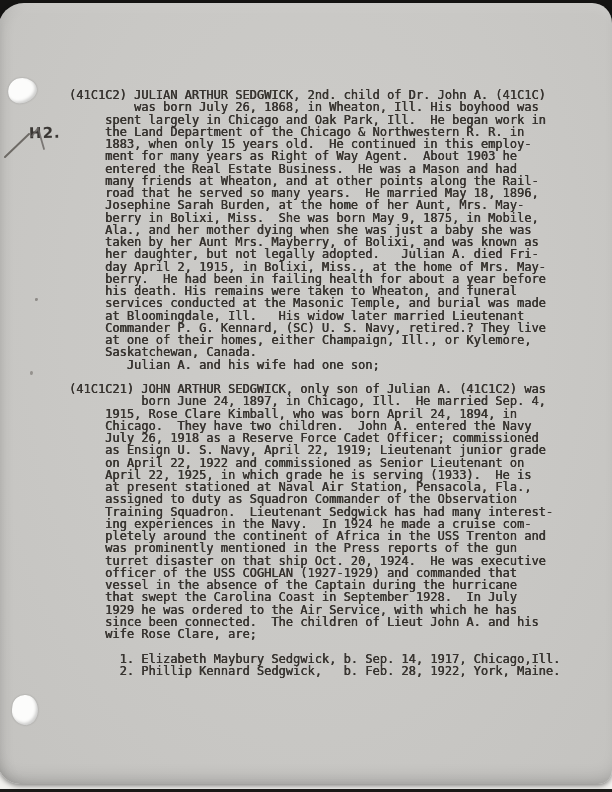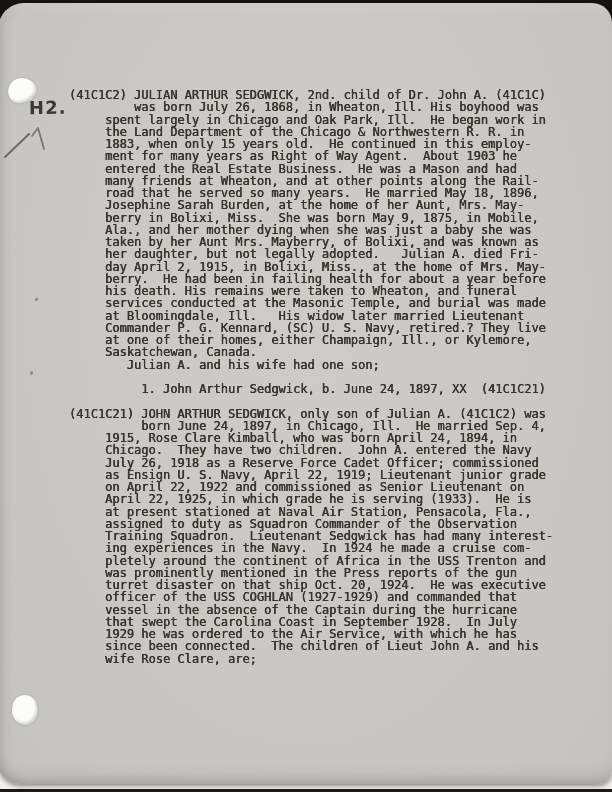--- a/index.html
+++ b/index.html
@@ -35,22 +35,22 @@
     left:10px; top:75px; width:29px; height:25px;
     border-radius:45% 55% 60% 40% / 55% 50% 50% 45%;
     transform:rotate(-8deg);
   }
   .hole-bottom {
     left:14px; top:692px; width:26px; height:30px;
     border-radius:50% 50% 45% 55% / 45% 55% 50% 50%;
     transform:rotate(6deg);
   }
   .margin-note {
-    position:absolute; left:31px; top:94px;
-    font-weight:bold; font-size:18px; color:#3a3734;
+    position:absolute; left:31px; top:121px;
+    font-weight:bold; font-size:15px; color:#3a3734;
     letter-spacing:1px; transform:rotate(-1deg);
   }
   .pencil-svg { position:absolute; left:0; top:115px; }
   .typed {
     position:absolute; left:63px; top:78px;
     color:#37332f;
   }
   .typed pre {
     margin:8px;
     font-family:"DejaVu Sans Mono", monospace;
@@ -100,21 +100,20 @@
      her daughter, but not legally adopted.   Julian A. died Fri-
      day April 2, 1915, in Bolixi, Miss., at the home of Mrs. May-
      berry.  He had been in failing health for about a year before
      his death. His remains were taken to Wheaton, and funeral
      services conducted at the Masonic Temple, and burial was made
      at Bloomingdale, Ill.   His widow later married Lieutenant
      Commander P. G. Kennard, (SC) U. S. Navy, retired.? They live
      at one of their homes, either Champaign, Ill., or Kylemore,
      Saskatchewan, Canada.
         Julian A. and his wife had one son;</pre>
-    <pre>          1. John Arthur Sedgwick, b. June 24, 1897, XX  (41C1C21)</pre>
     <pre>(41C1C21) JOHN ARTHUR SEDGWICK, only son of Julian A. (41C1C2) was
           born June 24, 1897, in Chicago, Ill.  He married Sep. 4,
      1915, Rose Clare Kimball, who was born April 24, 1894, in
      Chicago.  They have two children.  John A. entered the Navy
      July 26, 1918 as a Reserve Force Cadet Officer; commissioned
      as Ensign U. S. Navy, April 22, 1919; Lieutenant junior grade
      on April 22, 1922 and commissioned as Senior Lieutenant on
      April 22, 1925, in which grade he is serving (1933).  He is
      at present stationed at Naval Air Station, Pensacola, Fla.,
      assigned to duty as Squadron Commander of the Observation
@@ -122,14 +121,16 @@
      ing experiences in the Navy.  In 1924 he made a cruise com-
      pletely around the continent of Africa in the USS Trenton and
      was prominently mentioned in the Press reports of the gun
      turret disaster on that ship Oct. 20, 1924.  He was executive
      officer of the USS COGHLAN (1927-1929) and commanded that
      vessel in the absence of the Captain during the hurricane
      that swept the Carolina Coast in September 1928.  In July
      1929 he was ordered to the Air Service, with which he has
      since been connected.  The children of Lieut John A. and his
      wife Rose Clare, are;</pre>
+    <pre>       1. Elizabeth Maybury Sedgwick, b. Sep. 14, 1917, Chicago,Ill.
+       2. Phillip Kennard Sedgwick,   b. Feb. 28, 1922, York, Maine.</pre>
   </div>
 </div>
 
 </body></html>

